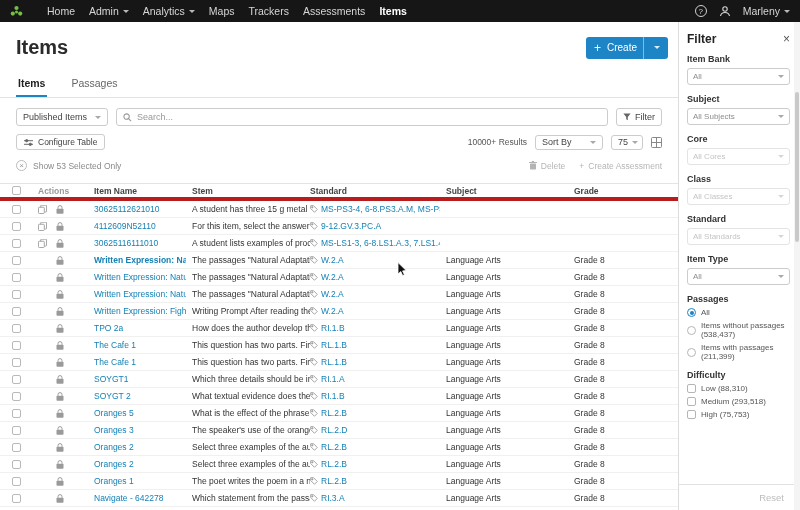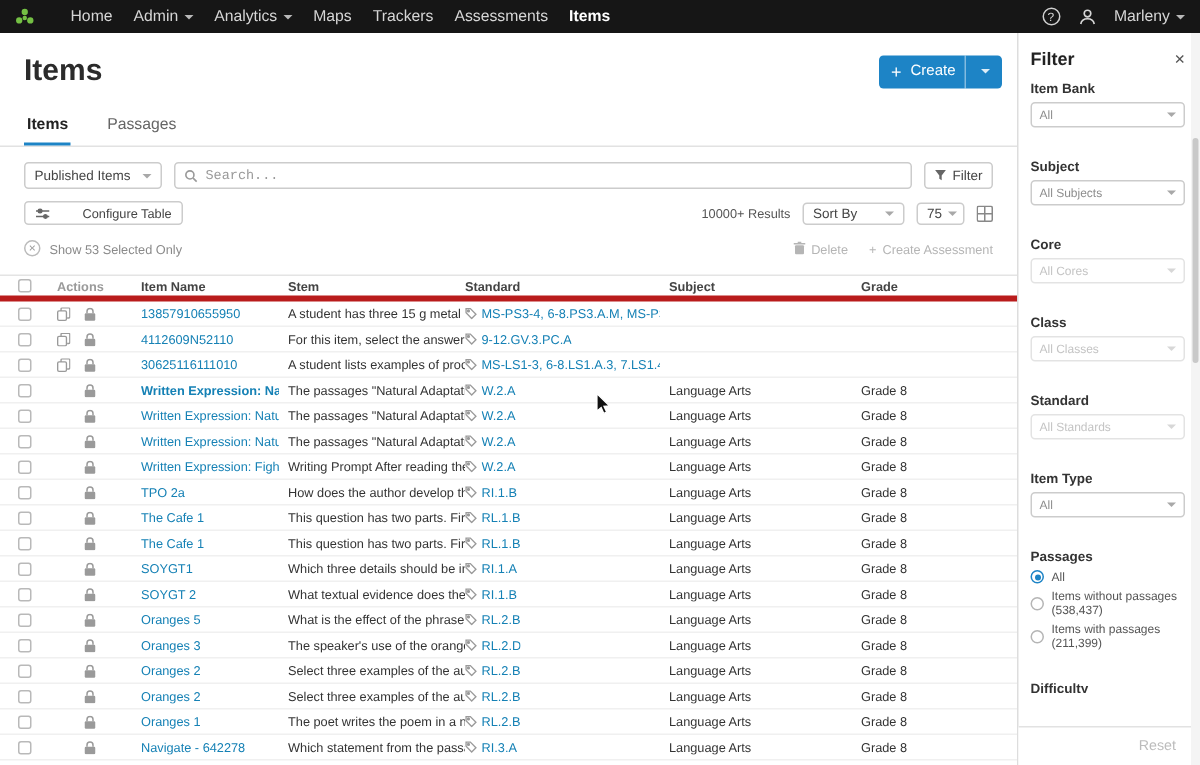--- a/index.html
+++ b/index.html
@@ -23,26 +23,26 @@
   .create-btn .caret-wrap{padding-left:6px;border-left:1px solid rgba(255,255,255,.45);display:flex;align-items:center;height:100%}
   
   .tabs{margin-top:12px;padding:0 16px;border-bottom:1px solid #e2e2e2;display:flex;gap:22px;font-size:10.5px}
   .tab{padding:6px 2px 6px;color:#666;cursor:pointer}
   .tab.active{color:#222;font-weight:bold;border-bottom:2px solid #1d84c6}
   
   .toolbar{margin:10px 16px 0;display:flex;gap:8px;height:18px}
   .dropdown{border:1px solid #ccc;border-radius:3px;display:flex;align-items:center;justify-content:space-between;padding:0 6px;font-size:9px;color:#444;background:#fff;cursor:pointer}
   .dd-published{width:92px}
   .searchbox{flex:1;border:1px solid #ccc;border-radius:3px;display:flex;align-items:center;padding:0 6px;gap:5px}
-  .searchbox input{border:none;outline:none;font-size:9px;width:100%;font-family:Liberation Mono, monospace;color:#333}
+  .searchbox input{border:none;outline:none;font-size:9px;width:100%;font-family:Liberation Sans, sans-serif;color:#333}
   .searchbox input::placeholder{color:#999}
   .filter-btn{width:46px;border:1px solid #ccc;border-radius:3px;display:flex;align-items:center;justify-content:center;gap:4px;font-size:9px;color:#444;cursor:pointer}
   
   .configrow{margin:8px 16px 0;display:flex;align-items:center;height:16px}
-  .cfg-btn{border:1px solid #ccc;border-radius:3px;padding:0 7px;height:16px;display:flex;gap:22px;align-items:center;font-size:8.5px;color:#444;cursor:pointer}
+  .cfg-btn{border:1px solid #ccc;border-radius:3px;padding:0 7px;height:16px;display:flex;gap:5px;align-items:center;font-size:8.5px;color:#444;cursor:pointer}
   .cfg-right{margin-left:auto;display:flex;align-items:center;gap:8px;font-size:8.5px;color:#555}
   .dd-sort{width:68px;height:15px}
   .dd-size{width:32px;height:15px}
   
   .selrow{margin:8px 16px 0;display:flex;align-items:center;gap:6px;height:15px;font-size:8.5px;color:#8a8a8a}
   .circle-x{width:11px;height:11px;border:1px solid #bbb;border-radius:50%;display:flex;align-items:center;justify-content:center;font-size:8px;color:#999;cursor:pointer}
   .sel-right{margin-left:auto;display:flex;align-items:center;gap:14px;color:#b5b5b5}
   .sel-action{display:flex;gap:4px;cursor:default}
   
   .table{margin-top:10px}
@@ -58,21 +58,21 @@
   .col-subject{width:128px;white-space:nowrap;overflow:hidden}
   .col-grade{flex:1;white-space:nowrap;overflow:hidden}
   .link{color:#1581b5;text-decoration:none;white-space:nowrap;overflow:hidden;display:block;cursor:pointer}
   .link.bold{font-weight:bold}
   .std{white-space:nowrap;overflow:hidden}
   
   .panel{width:122px;border-left:1px solid #ddd;position:relative;font-size:8.5px;background:#fff}
   .panel-head{display:flex;justify-content:space-between;align-items:center;padding:10px 10px 8px 8px;font-size:12px;font-weight:bold;color:#222}
   .x{font-size:12px;color:#555;font-weight:normal;cursor:pointer;line-height:10px}
   .panel-scroll{padding:0 10px 0 8px;overflow:hidden;height:408px}
-  .fgroup{margin-bottom:21px}
+  .fgroup{margin-bottom:9px}
   .flabel{font-size:9px;font-weight:bold;color:#333;margin-bottom:4px}
   .fselect{height:17px;border:1px solid #ccc;border-radius:3px;display:flex;align-items:center;justify-content:space-between;padding:0 5px;color:#8d8d8d;font-size:8px;background:#fff;cursor:pointer}
   .fselect.disabled{color:#c4c4c4;border-color:#e3e3e3}
   .fselect .caret{border-top-color:#999}
   .fselect.disabled .caret{border-top-color:#d0d0d0}
   .opt{display:flex;align-items:center;gap:5px;margin:4px 0;color:#555;font-size:8px}
   .radio{width:9px;height:9px;border:1px solid #b5b5b5;border-radius:50%;flex:0 0 auto;position:relative;background:#fff;cursor:pointer}
   .radio.on{border-color:#1d84c6}
   .radio.on::after{content:"";position:absolute;inset:1.5px;background:#1d84c6;border-radius:50%}
   .checkbox{width:9px;height:9px;border:1px solid #b5b5b5;border-radius:2px;flex:0 0 auto;background:#fff;cursor:pointer}
@@ -241,21 +241,21 @@
                 </span>
               </span>
               <span>
                 <svg width="8" height="9" viewBox="0 0 8 9" fill="#9a9a9a">
                   <rect x="0.5" y="3.8" width="7" height="5" rx="0.8"></rect>
                   <path d="M2 3.8 V2.6 a2 2 0 0 1 4 0 V3.8" fill="none" stroke="#9a9a9a" stroke-width="1"></path>
                 </svg>
               </span>
             </div>
             <div class="col-name">
-              <a class="link">13857910655950</a>
+              <a class="link">30625112621010</a>
             </div>
             <div class="col-stem">A student has three 15 g metal cubes...</div>
             <div class="col-standard">
               <span>
                 <svg width="8" height="8" viewBox="0 0 9 9" fill="none" stroke="#9a9a9a" stroke-width="1">
                   <path d="M0.8 0.8 H4 L8.2 5 L5 8.2 L0.8 4 Z"></path>
                   <circle cx="2.6" cy="2.6" r="0.7" fill="#9a9a9a"></circle>
                 </svg>
               </span>
               <a class="link std">MS-PS3-4, 6-8.PS3.A.M, MS-PS3-4, 7-M...</a>

